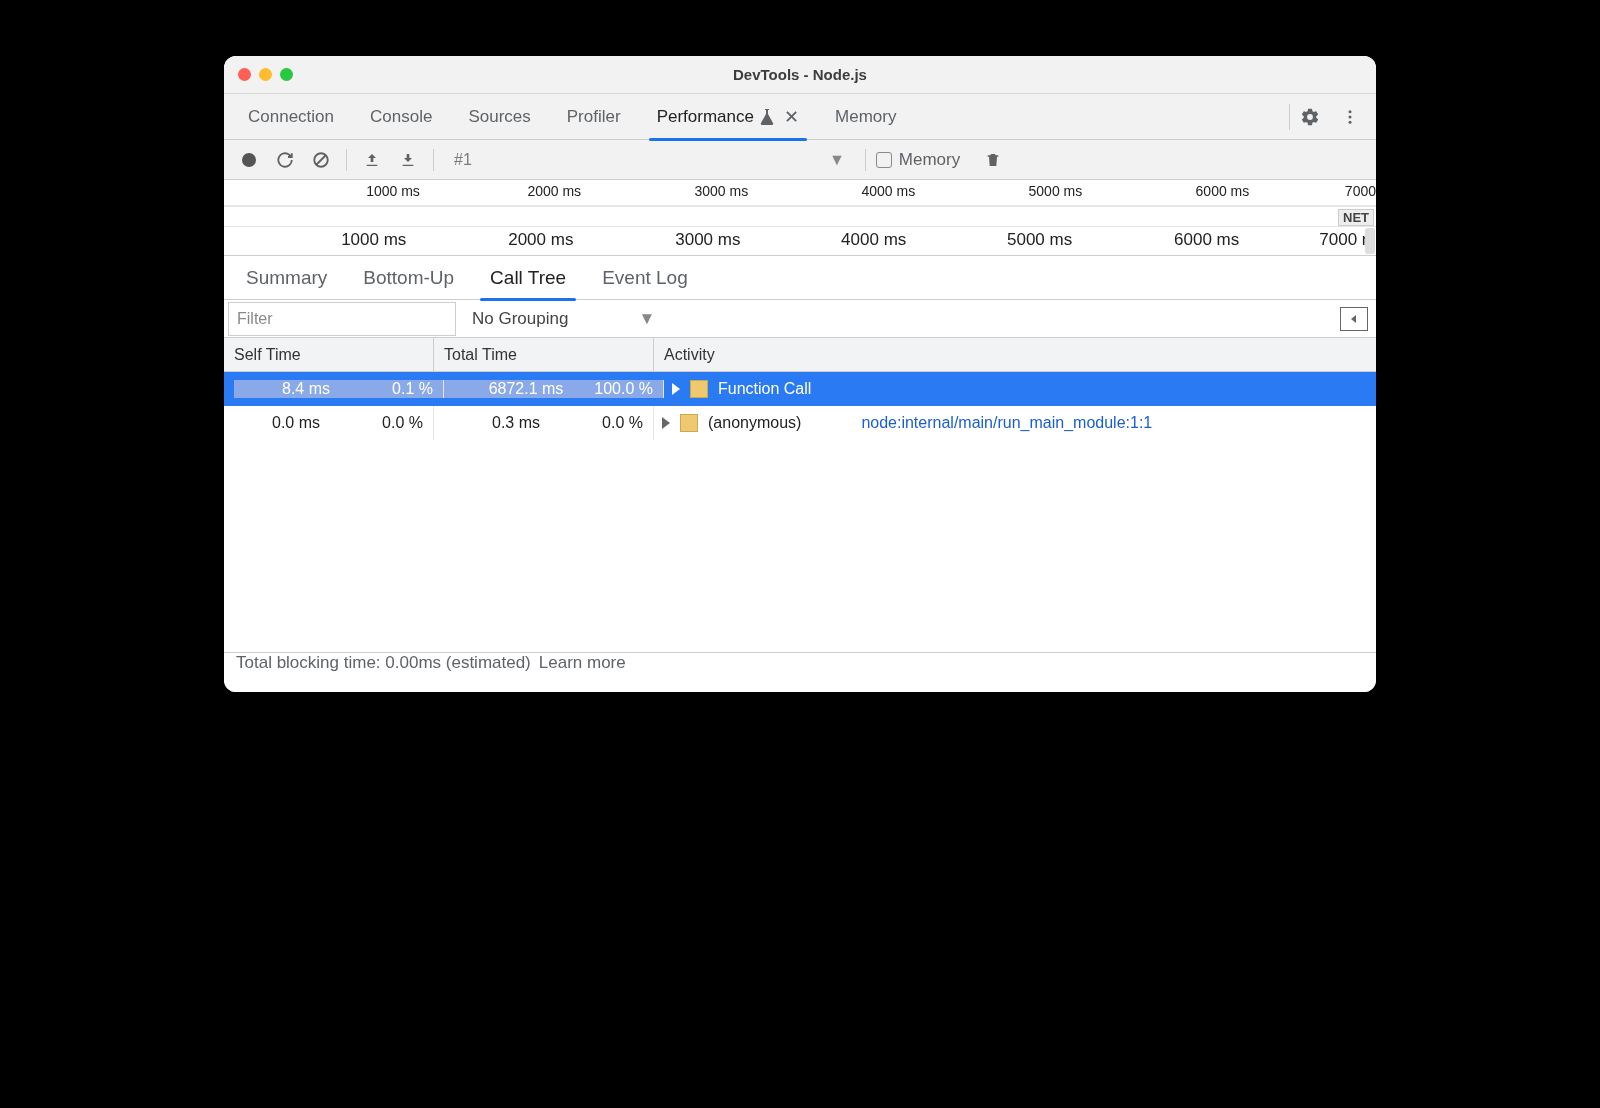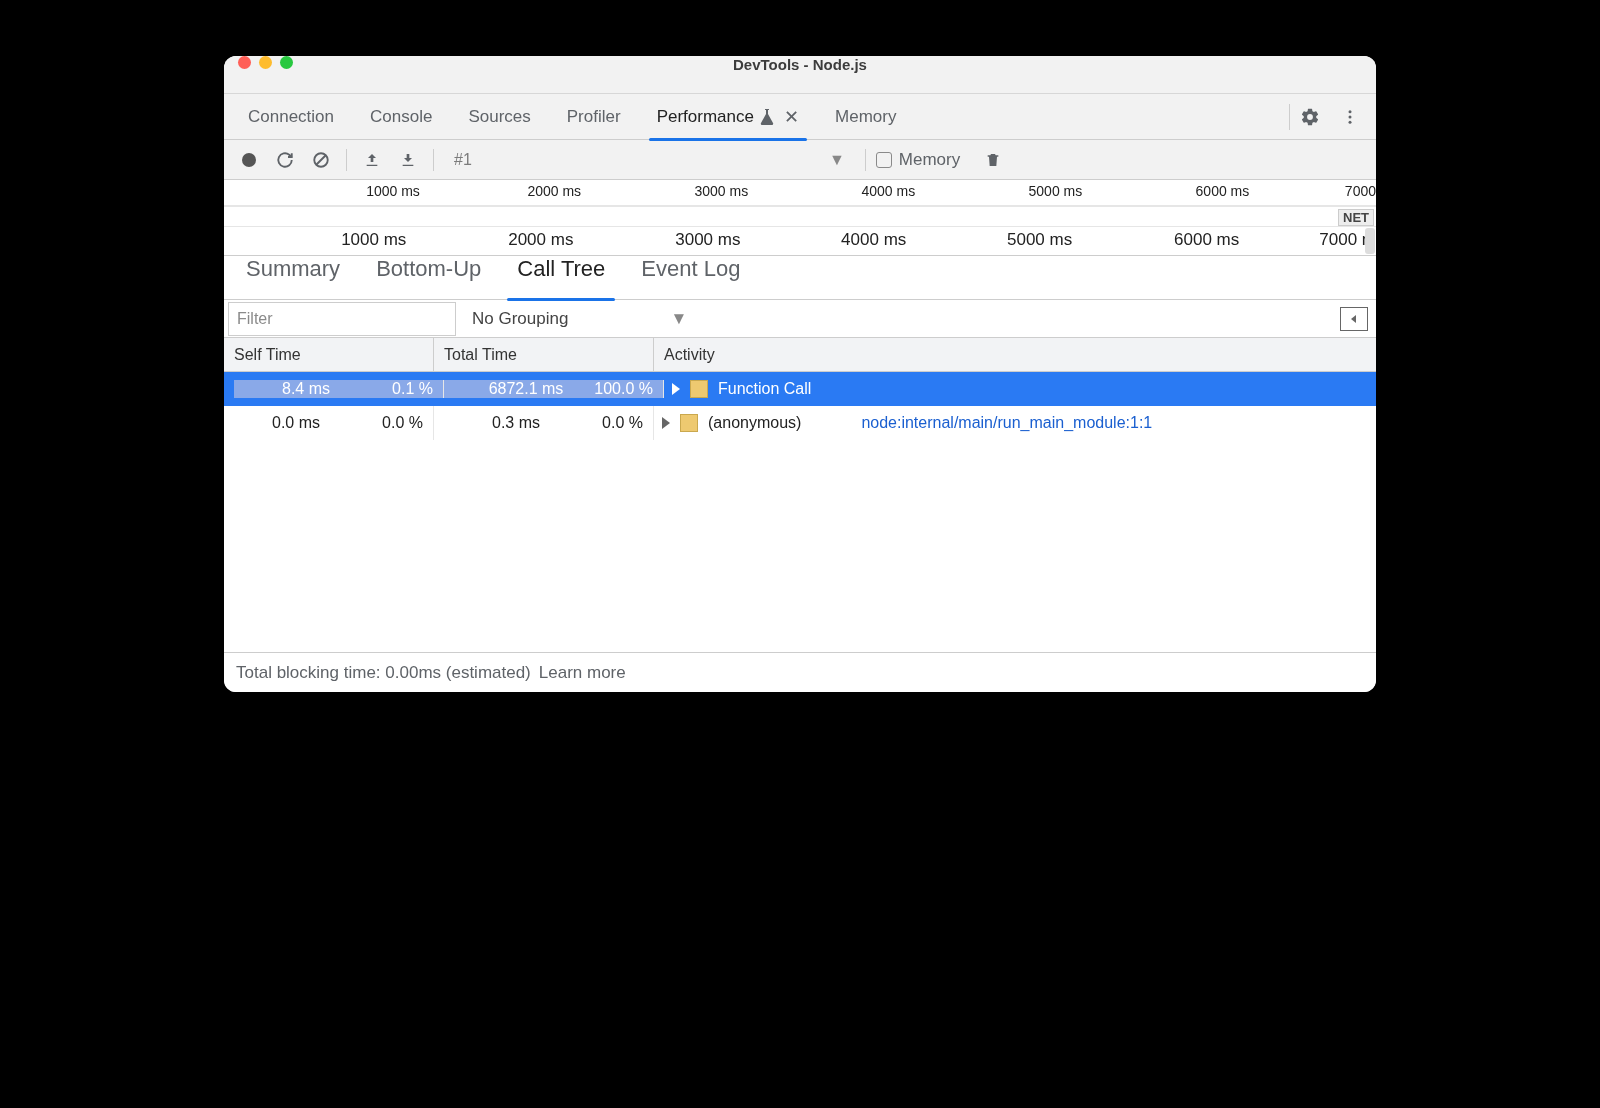--- a/index.html
+++ b/index.html
@@ -1,19 +1,19 @@
 <!DOCTYPE html>
 <html><head>
 <meta charset="utf-8">
 <style>
   *{box-sizing:border-box;margin:0;padding:0;font-family:-apple-system,BlinkMacSystemFont,"Segoe UI",Helvetica,Arial,sans-serif}
   body{background:#000;min-height:100vh;display:flex;align-items:flex-start;justify-content:center;padding:56px 84px}
   .window{width:1152px;background:#fff;border-radius:12px;box-shadow:0 30px 60px rgba(0,0,0,.5);overflow:hidden;display:flex;flex-direction:column}
   
-  .titlebar{height:38px;display:flex;align-items:flex-start;position:relative;background:#f2f2f2;border-bottom:1px solid #d7d7d7}
+  .titlebar{height:38px;display:flex;align-items:center;position:relative;background:#f2f2f2;border-bottom:1px solid #d7d7d7}
   .traffic{display:flex;gap:8px;padding-left:14px}
   .dot{width:13px;height:13px;border-radius:50%}
   .dot.red{background:#ff5f57}
   .dot.yellow{background:#febc2e}
   .dot.green{background:#28c840}
   .titlebar .title{position:absolute;left:0;right:0;text-align:center;font-size:15px;font-weight:600;color:#3c3c3c;pointer-events:none}
   
   .tabs-row{height:46px;background:#f2f2f2;border-bottom:1px solid #cdcdcd;display:flex;align-items:center;padding:0 6px}
   .tab{padding:0 18px;height:46px;display:flex;align-items:center;gap:6px;color:#5f6368;font-size:17px;cursor:pointer}
   .tab.active{color:#222;position:relative}
@@ -34,28 +34,28 @@
   .ruler{height:26px;display:flex;border-bottom:1px solid #e6e6e6;position:relative}
   .tick{position:absolute;top:0;color:#222;font-size:14px;white-space:nowrap;padding-top:3px;transform:translateX(-100%)}
   .cpu-band{height:40px;background:#eec970;position:relative}
   .band-label{position:absolute;right:2px;top:2px;font-size:13px;font-weight:700;color:#444;background:#ededed;padding:0 4px;border:1px solid #ccc}
   .net-band{height:20px;background:#fff;position:relative;border-top:1px solid #e6e6e6}
   .ruler2{height:30px;display:flex;position:relative;border-top:1px solid #e6e6e6;border-bottom:1px solid #cdcdcd}
   .tick2{position:absolute;top:0;color:#222;font-size:17px;white-space:nowrap;padding-top:3px;transform:translateX(-50%)}
   .handle{position:absolute;right:1px;top:1px;bottom:1px;width:10px;background:#ddd;border-radius:3px}
   
   .subtabs{height:44px;display:flex;align-items:center;gap:0;border-bottom:1px solid #cdcdcd;padding:0 4px;background:#fff}
-  .subtab{padding:0 18px;height:44px;display:flex;color:#5f6368;font-size:22px;cursor:pointer}
+  .subtab{padding:0 18px;height:44px;display:flex;align-items:center;color:#5f6368;font-size:19px;cursor:pointer}
   .subtab.active{color:#222;font-weight:500;position:relative}
   .subtab.active::after{content:"";position:absolute;left:8px;right:8px;bottom:-1px;height:3px;background:#1a73e8;border-radius:2px}
   
   .filterrow{height:38px;display:flex;align-items:center;border-bottom:1px solid #cdcdcd;background:#fff}
   .filterrow input{width:228px;height:30px;margin-left:4px;padding:16px 8px;font-size:16px;border:1px solid #cdcdcd;color:#333}
   .filterrow input::placeholder{color:#8a8a8a}
-  .groupsel{margin-left:16px;display:flex;align-items:center;gap:102px;color:#444;font-size:17px}
+  .groupsel{margin-left:16px;display:flex;align-items:center;gap:70px;color:#444;font-size:17px}
   .sidebar-toggle{margin-left:auto;margin-right:8px;width:28px;height:24px;border:1.5px solid #666;display:flex;align-items:center;justify-content:center}
   
   .thead{height:34px;display:flex;background:#f2f3f5;border-bottom:1px solid #cdcdcd;font-size:16px;color:#333}
   .thead>div{display:flex;align-items:center;padding-left:10px;border-right:1px solid #cdcdcd}
   .c-self{width:210px}
   .c-total{width:220px}
   .c-act{flex:1;border-right:none!important}
   .tbody{height:280px;background:#fff;overflow:auto}
   .trow{height:34px;display:flex;font-size:16px;color:#222}
   .trow.sel{background:#2a7af3;color:#fff}
@@ -66,21 +66,21 @@
   .trow.sel .tcell-self{background:#8aa9e8}
   .c-self.tcell-self{width:210px}
   .trow.sel .tcell-total{background:#8aa9e8}
   .c-total.tcell-total{width:220px}
   .actcell{flex:1;border-right:none!important;display:flex;align-items:center;gap:10px;padding-left:8px}
   .tri{width:0;height:0;border-top:6px solid transparent;border-bottom:6px solid transparent;border-left:8px solid currentColor;display:inline-block}
   .squareIcon{width:18px;height:18px;background:#eec970;border:1px solid #caa84e}
   .actname{white-space:nowrap}
   .actlink{color:#1a5fd0;margin-left:50px;white-space:nowrap}
   
-  .footer{height:40px;display:flex;align-items:center;padding:0 12px;font-size:17px;color:#5f6368;border-top:1px solid #cdcdcd;background:#fff}
+  .footer{height:40px;display:flex;padding:0 12px;font-size:17px;color:#5f6368;border-top:1px solid #cdcdcd;background:#fff}
   .footer .learn{margin-left:8px;cursor:pointer;color:#5f6368}
   svg{display:block}
 </style>
 </head>
 <body>
 
 <div class="window">
 
   <div class="titlebar">
     <div class="traffic">

